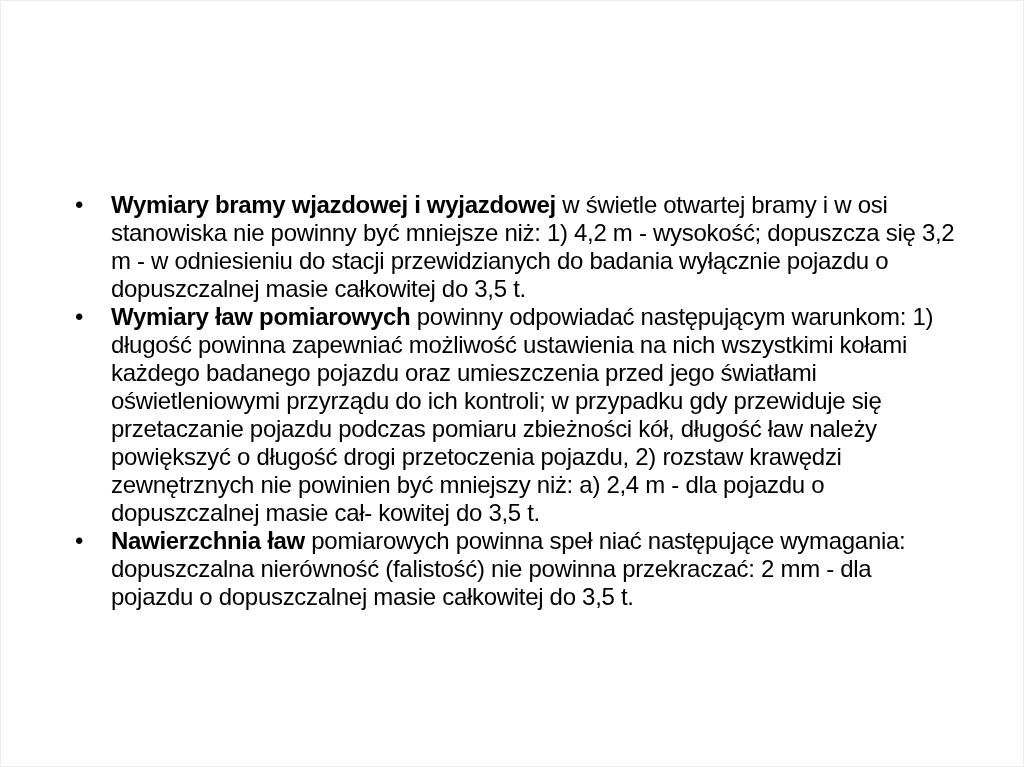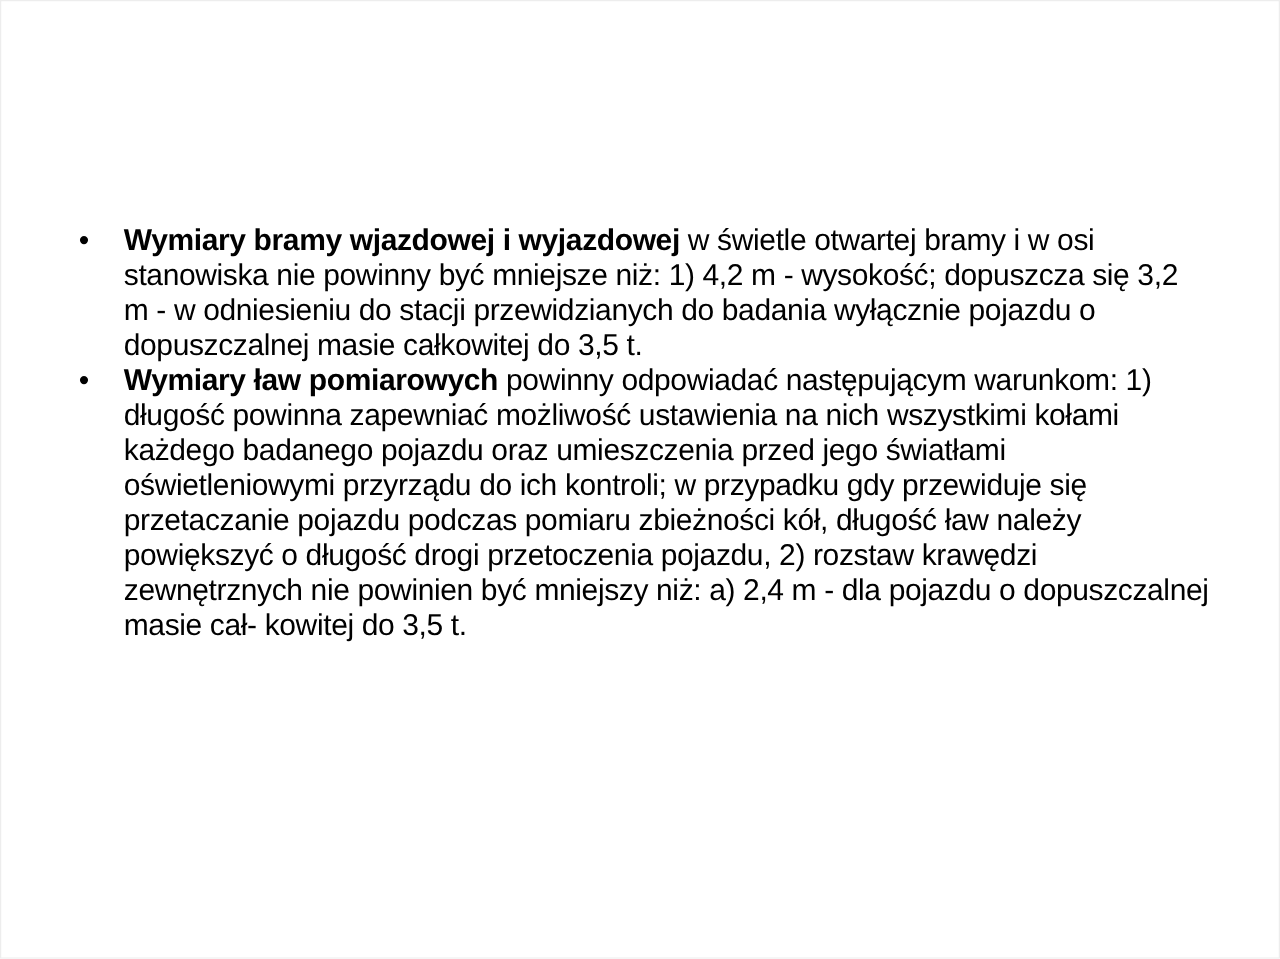--- a/index.html
+++ b/index.html
@@ -18,21 +18,21 @@
     font-family: "Liberation Sans", "DejaVu Sans", sans-serif;
     color: #000000;
   }
   .content {
     position: absolute;
     left: 60px;
     top: 178px;
     width: 906px;
   }
   ul.bullets {
-    margin: 0;
+    margin: 12px;
     padding: 0;
     list-style: none;
   }
   ul.bullets li {
     position: relative;
     padding-left: 38px;
     font-size: 24px;
     line-height: 28px;
     letter-spacing: -0.3px;
     text-align: left;
@@ -55,15 +55,18 @@
 
 <div class="slide">
   <div class="content">
     <ul class="bullets">
       <li>
         <span class="lead">Wymiary bramy wjazdowej i wyjazdowej</span><span> w świetle otwartej bramy i w osi stanowiska nie powinny być mniejsze niż: 1) 4,2 m - wysokość; dopuszcza się 3,2 m - w odniesieniu do stacji przewidzianych do badania wyłącznie pojazdu o dopuszczalnej masie całkowitej do 3,5 t.</span>
       </li>
       <li>
         <span class="lead">Wymiary ław pomiarowych</span><span> powinny odpowiadać następującym warunkom: 1) długość powinna zapewniać możliwość ustawienia na nich wszystkimi kołami każdego badanego pojazdu oraz umieszczenia przed jego światłami oświetleniowymi przyrządu do ich kontroli; w przypadku gdy przewiduje się przetaczanie pojazdu podczas pomiaru zbieżności kół, długość ław należy powiększyć o długość drogi przetoczenia pojazdu, 2) rozstaw krawędzi zewnętrznych nie powinien być mniejszy niż: a) 2,4 m - dla pojazdu o dopuszczalnej masie cał- kowitej do 3,5 t.</span>
       </li>
+      <li>
+        <span class="lead">Nawierzchnia ław</span><span> pomiarowych powinna speł niać następujące wymagania: dopuszczalna nierówność (falistość) nie powinna przekraczać: 2 mm - dla pojazdu o dopuszczalnej masie całkowitej do 3,5 t.</span>
+      </li>
     </ul>
   </div>
 </div>
 
 </body></html>

